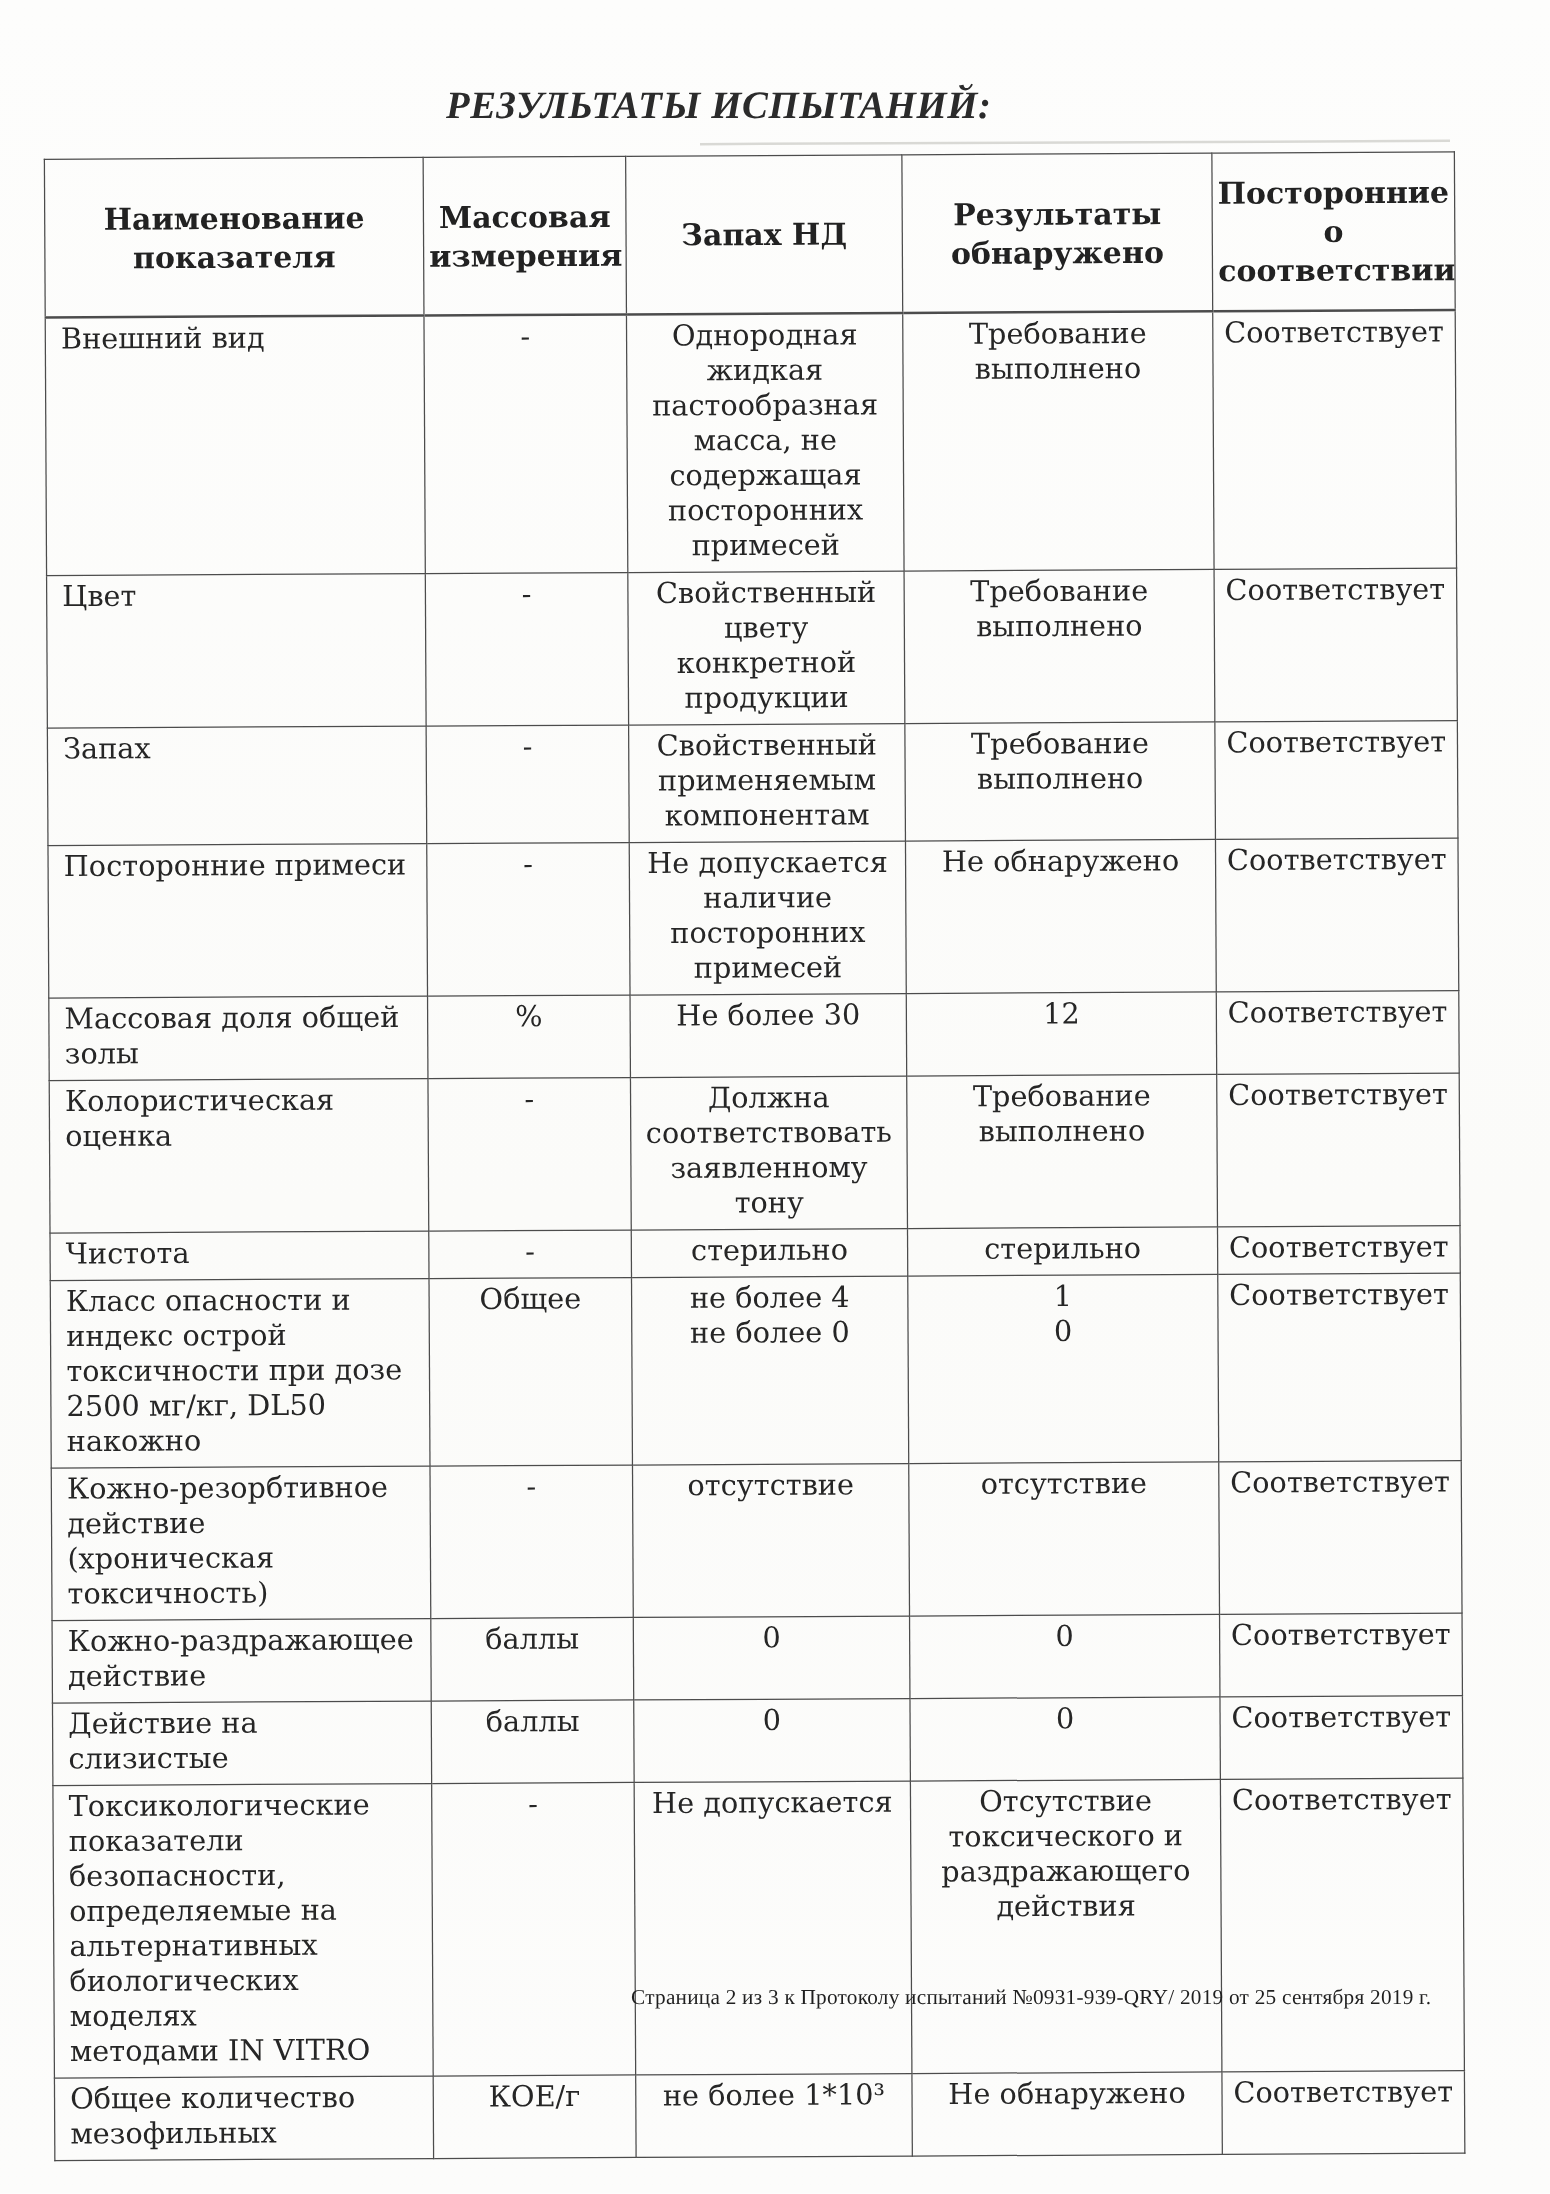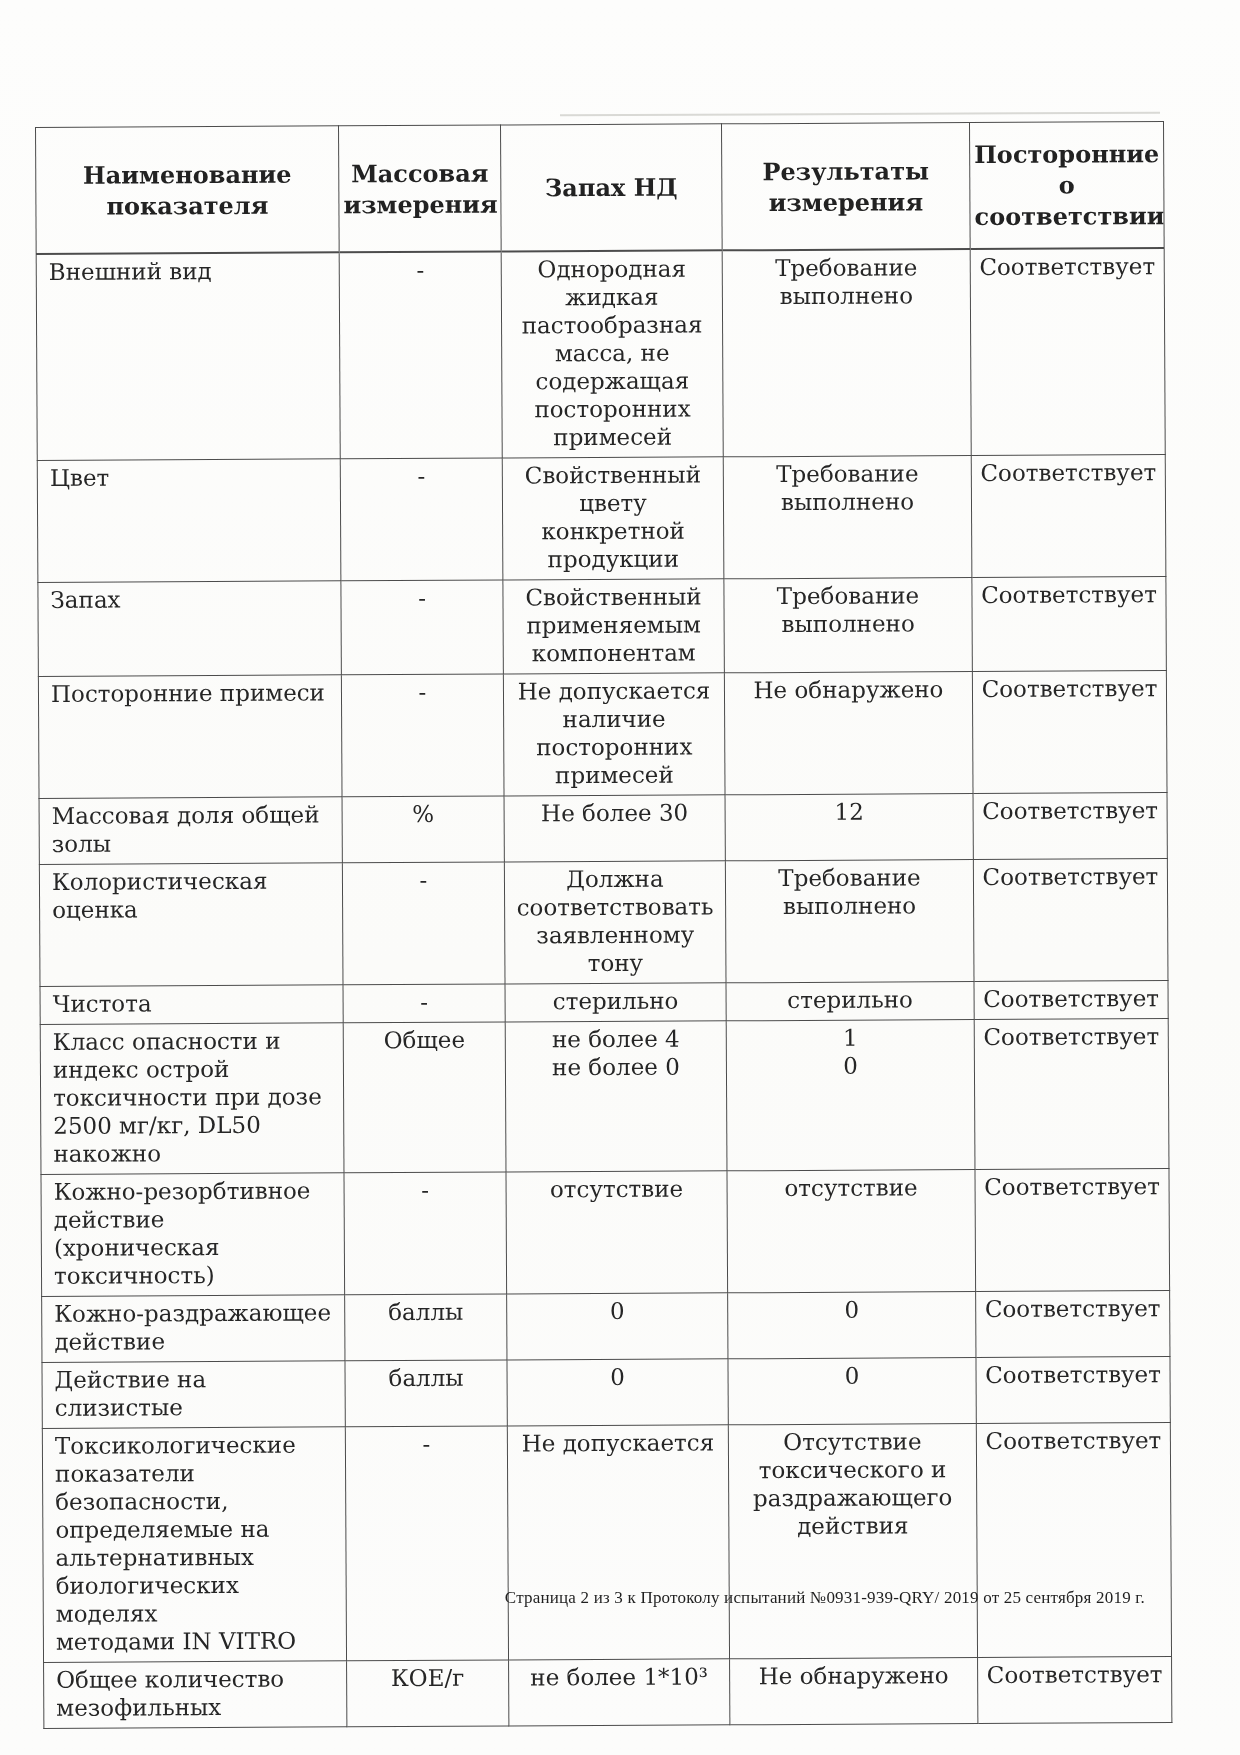--- a/index.html
+++ b/index.html
@@ -88,40 +88,41 @@
     font-size: 17px;
     color: #1f1f1f;
     letter-spacing: 0.2px;
   }
 </style>
 </head>
 <body>
 
 <div class="page">
 
+  <div class="doc-title">РЕЗУЛЬТАТЫ ИСПЫТАНИЙ:</div>
 
   <div class="scan-line"></div>
 
   <table class="results">
     <colgroup>
       <col style="width:303px">
       <col style="width:162px">
       <col style="width:221px">
       <col style="width:248px">
       <col style="width:194px">
     </colgroup>
     <thead>
       <tr>
         <th>Наименование
 показателя</th>
         <th>Массовая
 измерения</th>
         <th>Запах НД</th>
         <th>Результаты
-измерения</th>
+обнаружено</th>
         <th>Посторонние о
 соответствии</th>
       </tr>
     </thead>
     <tbody>
         <tr>
           <td>Внешний вид</td>
           <td>-</td>
           <td>Однородная
 жидкая

